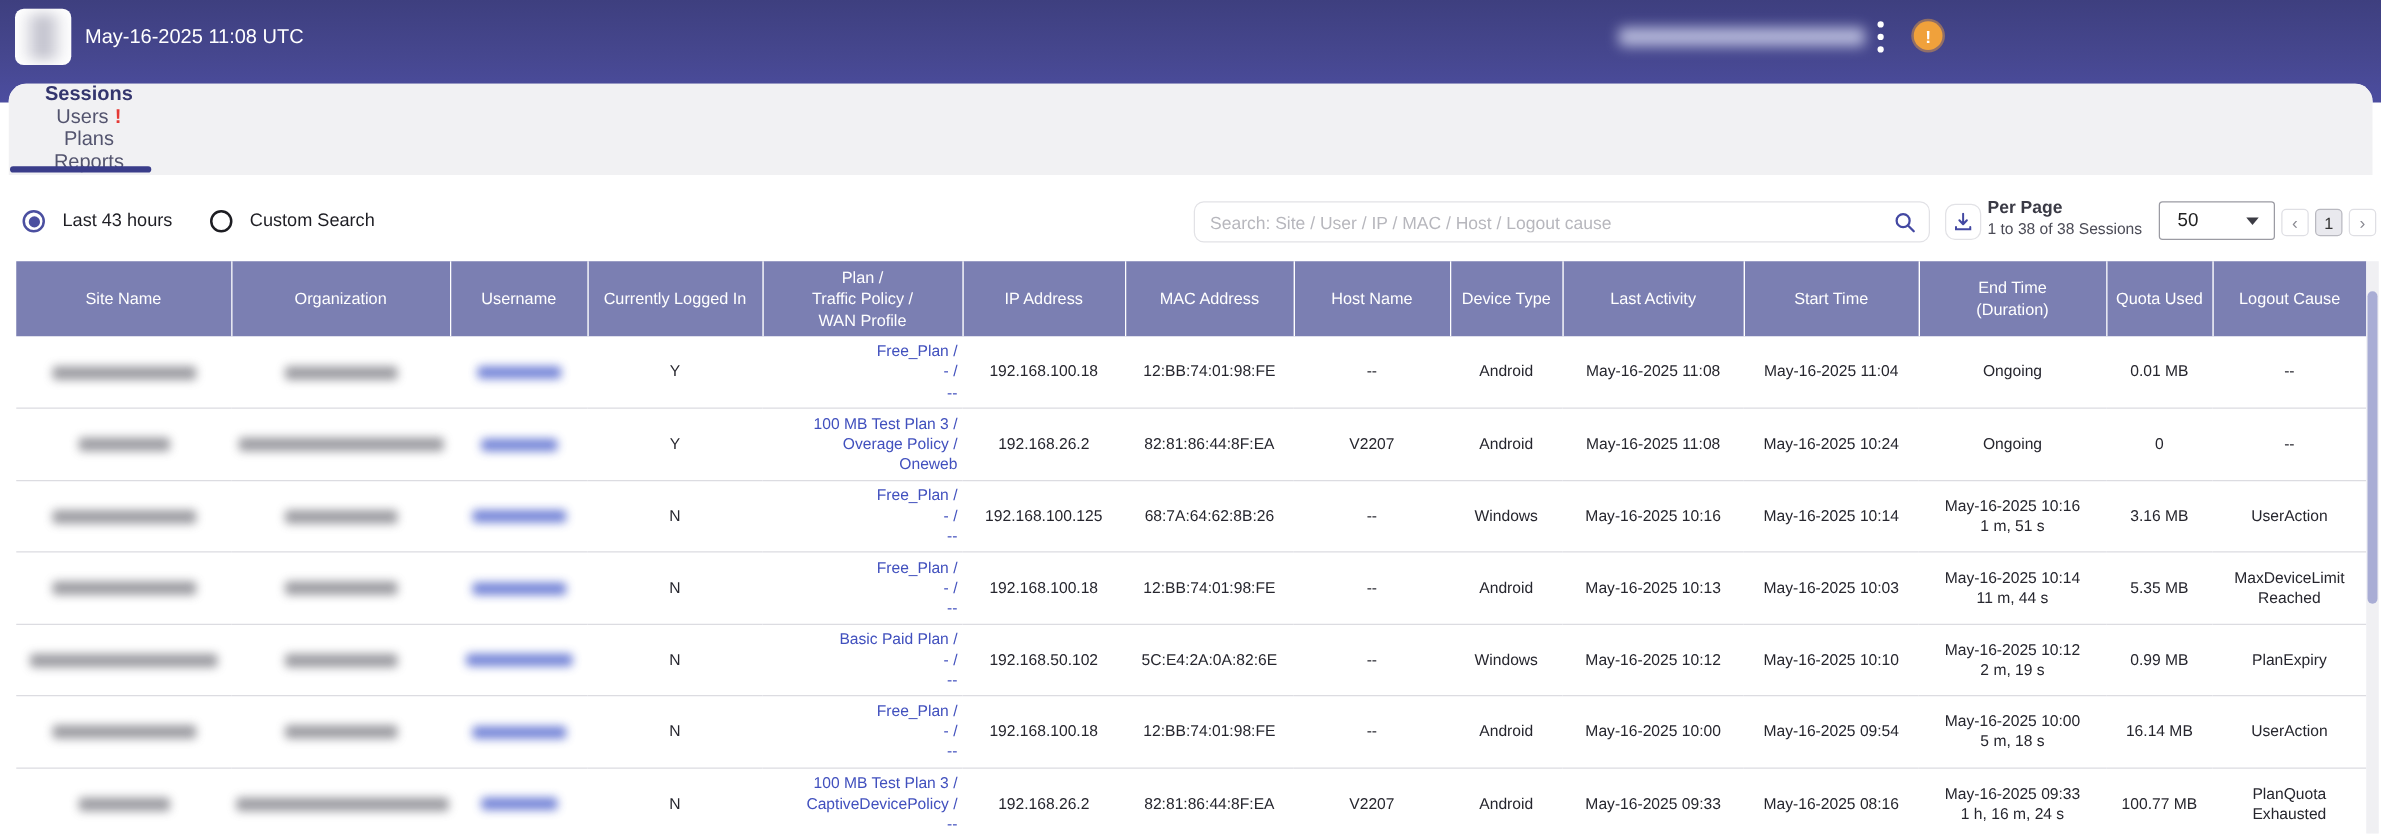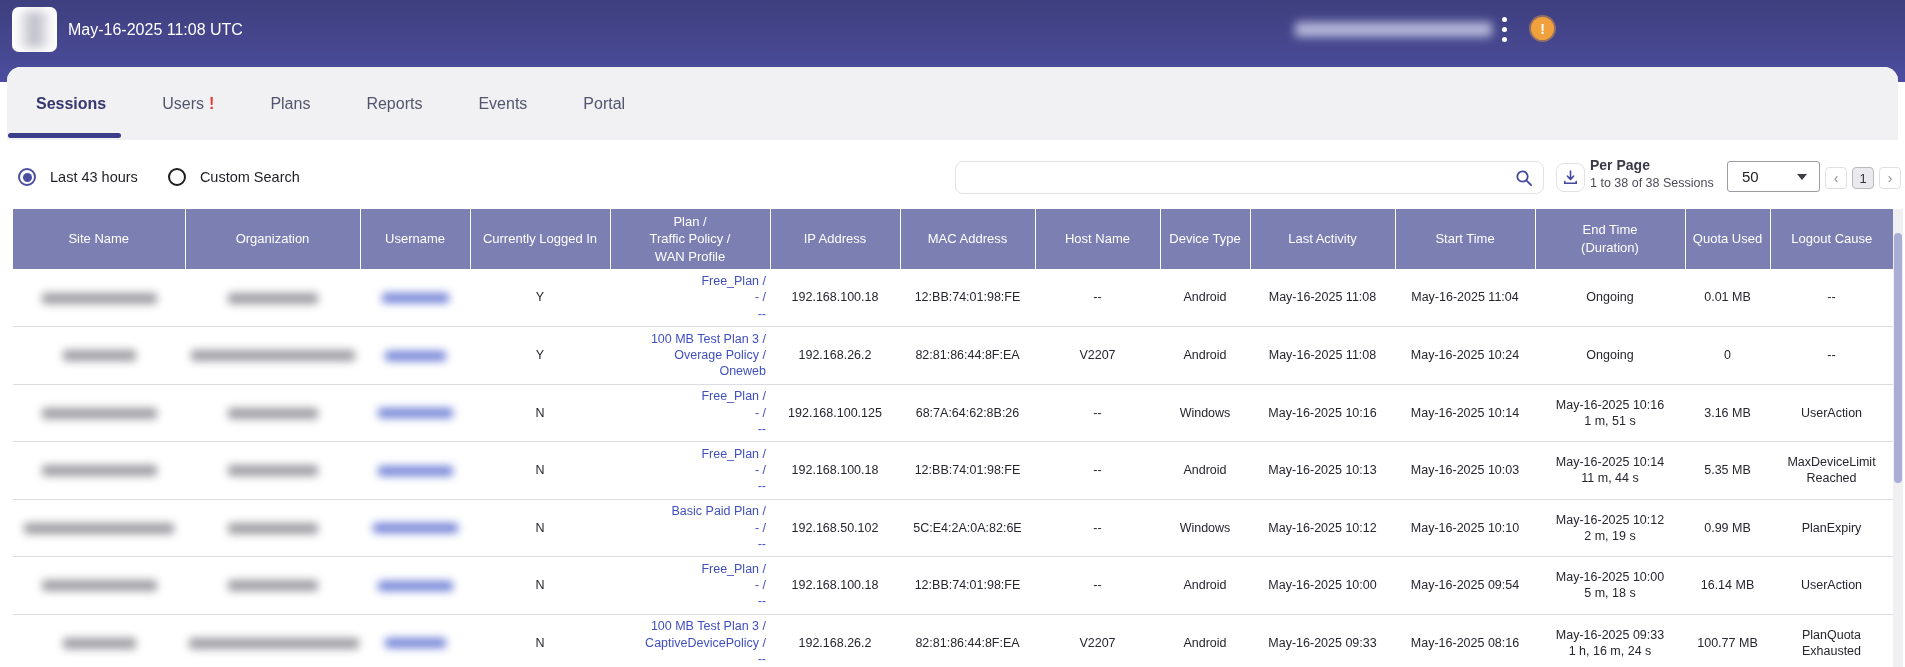--- a/index.html
+++ b/index.html
@@ -23,21 +23,21 @@
   .alert-badge { position:absolute; left:1531px; top:17px; width:23px; height:23px; border-radius:50%;
                  background:#f0a13b; color:#fff; font-weight:bold; font-size:14px;
                  display:flex; align-items:center; justify-content:center;
                  box-shadow:0 0 0 2px rgba(240,161,59,.45); }
 
   
   .card { position:absolute; left:7px; top:67px; width:1891px; height:600px;
           background:#fff; border-radius:14px 14px 0 0; }
   .tabrow { position:absolute; left:0; top:0; width:100%; height:73px; background:#f1f1f3;
             border-radius:14px 14px 0 0; }
-  .tabs { position:absolute; left:1px; top:0; height:73px; display:flex; align-items:center; }
+  .tabs { position:absolute; left:1px; top:0; height:73px; display:flex; align-items:center;flex-direction:column; }
   .tab { padding:0 28px; font-size:16px; color:#53546e; cursor:pointer; white-space:nowrap; }
   .tab.active { color:#34366e; font-weight:bold; }
   .tab .alert-mark { color:#e53935; font-weight:bold; margin-left:5px; }
   .tab-underline { position:absolute; left:1px; top:66px; width:113px; height:5px;
                    background:#3a3d8a; border-radius:3px; }
 
   
   .stats { position:absolute; left:993px; top:84px; display:flex; align-items:center; }
   .stat { display:flex; align-items:center; }
   .stat-num { font-size:30px; font-weight:bold; color:#8286bd; letter-spacing:-.5px; }
@@ -183,20 +183,21 @@
     <span class="radio-circ sel"></span>
     <span class="radio-label">Last 43 hours</span>
   </div>
   <div class="radio-opt">
     <span class="radio-circ"></span>
     <span class="radio-label">Custom Search</span>
   </div>
 </div>
 
 <div class="searchbox">
+  <input type="text" placeholder="Search: Site / User / IP / MAC / Host / Logout cause" style="">
   <span class="search-ico">
     <svg width="18" height="18" viewBox="0 0 18 18">
       <circle cx="7.5" cy="7.5" r="5.2" fill="none" stroke="#4348a2" stroke-width="1.8"></circle>
       <line x1="11.6" y1="11.6" x2="16" y2="16" stroke="#4348a2" stroke-width="1.8" stroke-linecap="round"></line>
     </svg>
   </span>
 </div>
 
 <div class="dl-btn">
   <svg width="15" height="15" viewBox="0 0 15 15">

